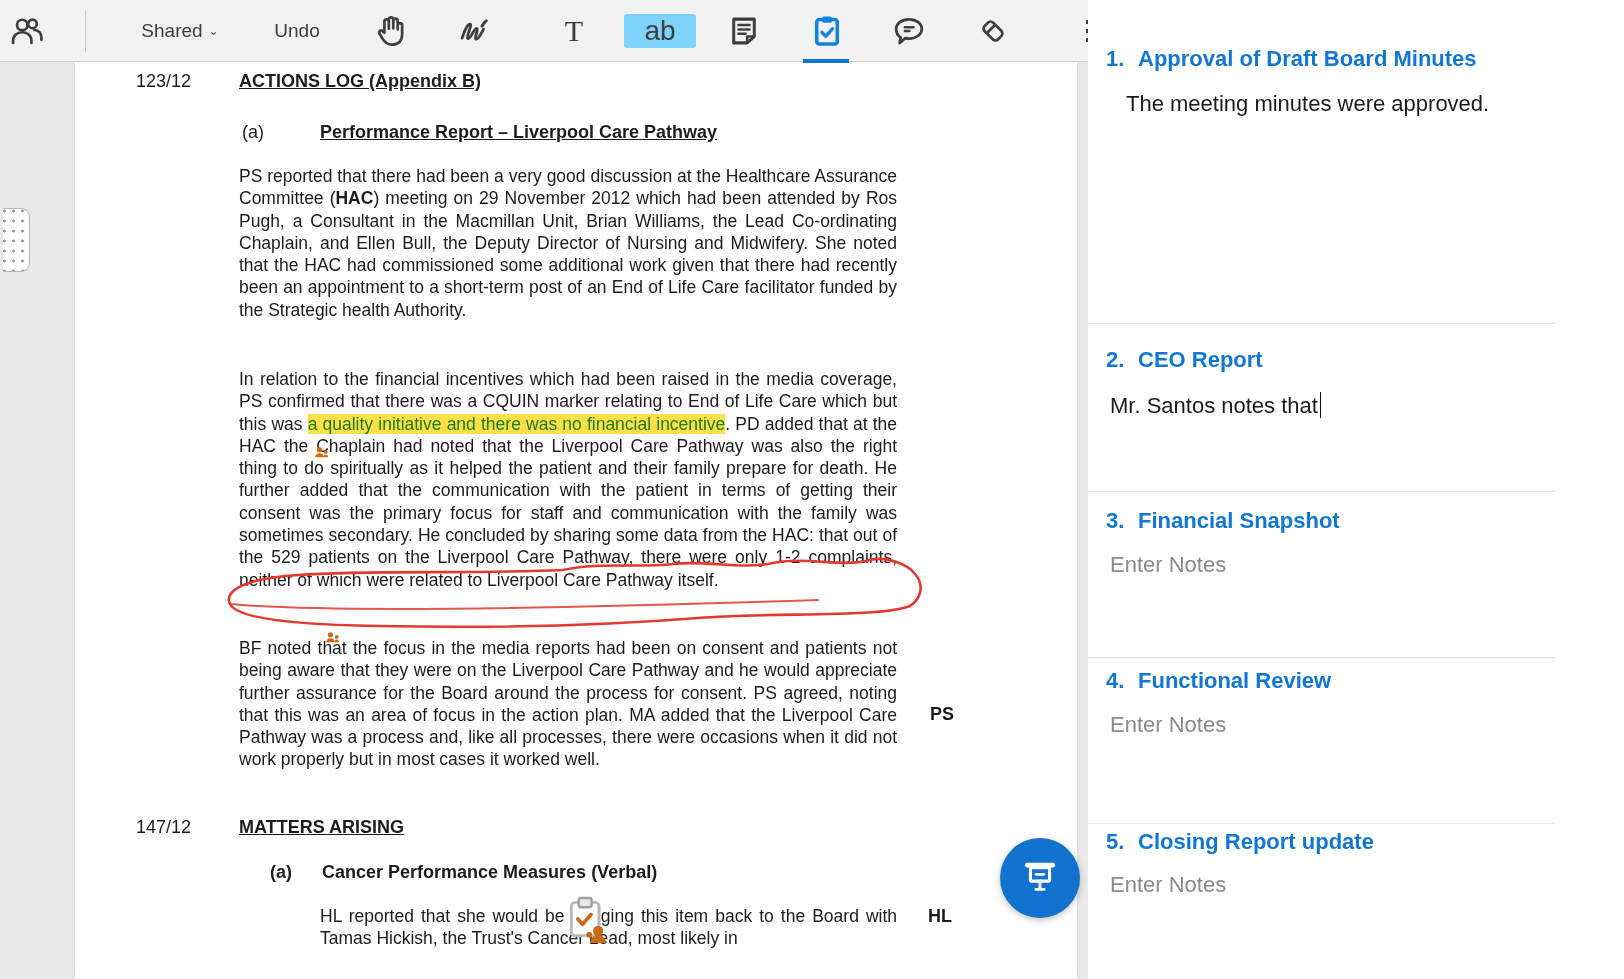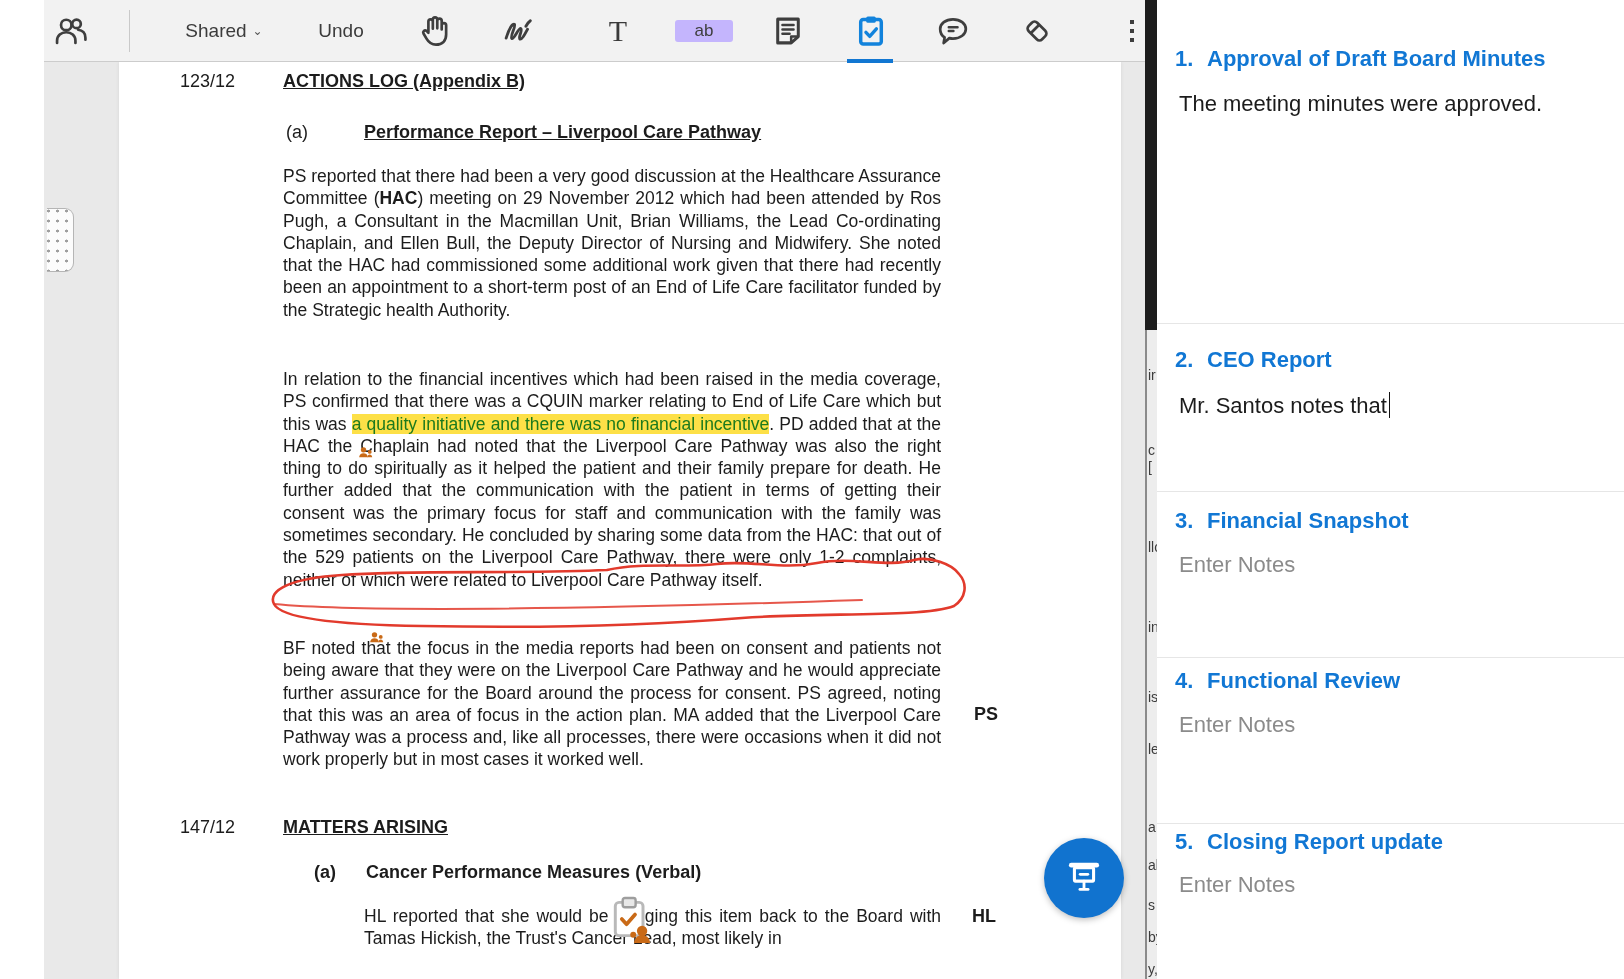--- a/index.html
+++ b/index.html
@@ -1,28 +1,28 @@
 <!DOCTYPE html>
 <html><head>
 <meta charset="utf-8">
 <style>
   html,body{margin:0;padding:0;background:#ffffff;}
   *{box-sizing:border-box;}
   body{font-family:"Liberation Sans", sans-serif;}
   .app{position:relative;width:1624px;height:979px;overflow:hidden;background:#fff;}
 
   
-  .wb{position:absolute;left:0;top:0;width:1145px;height:979px;background:#e9e9e9;margin-left:44px;}
+  .wb{position:absolute;left:0;top:0;width:1145px;height:979px;background:#e9e9e9;}
   .toolbar{position:absolute;left:0;top:0;width:1145px;height:62px;background:#f2f2f2;border-bottom:1px solid #cccccc;z-index:30;}
   .tbtn{position:absolute;top:0;height:62px;display:flex;align-items:center;justify-content:center;color:#3e3e3e;cursor:pointer;}
   .tbtn svg{display:block;}
   .tb-label{font-size:19px;color:#3c3c3c;}
   .tb-divider{position:absolute;left:85px;top:10px;width:1px;height:42px;background:#c9c9c9;}
   .chev{font-size:12px;color:#555;margin-left:6px;}
-  .ab-chip{background:#c4b5fd;border-radius:3px;padding:1px 20px;font-size:17px;color:#3e3e3e;}
+  .ab-chip{background:#7dd3fc;border-radius:3px;padding:1px 20px;font-size:28px;color:#3e3e3e;}
   .t-glyph{font-family:"Liberation Serif",serif;font-size:30px;color:#3a3a3a;}
   .active-underline{position:absolute;left:803px;top:59px;width:46px;height:4px;background:#1277d2;z-index:31;}
   .overflow-dots{display:flex;flex-direction:column;gap:5px;}
   .overflow-dots i{width:4px;height:4px;background:#3e3e3e;display:block;}
 
   
   .page{position:absolute;left:75px;top:62px;width:1002px;height:917px;background:#ffffff;box-shadow:0 0 4px rgba(0,0,0,0.08);}
   .handle{position:absolute;background:#fcfcfc;border:1.5px solid #b5b5b5;z-index:5;
           background-image:radial-gradient(#9f9f9f 1.3px, transparent 1.4px);
           background-size:9px 10px;background-position:6px 7px;background-repeat:repeat;}
@@ -53,21 +53,21 @@
   .fab{position:absolute;left:1000px;top:838px;width:80px;height:80px;border-radius:50%;background:#1173cf;z-index:20;
        display:flex;align-items:center;justify-content:center;box-shadow:0 2px 6px rgba(0,0,0,0.25);cursor:pointer;}
 
   
   .edge-strip{position:absolute;left:1145px;top:0;width:12px;height:979px;background:#ededed;z-index:40;overflow:hidden;}
   .edge-strip .dark-top{position:absolute;left:0;top:0;width:12px;height:330px;background:#1d1d1d;}
   .edge-strip .edge-line{position:absolute;left:0;top:0;width:2px;height:979px;background:#8b8b8b;}
   .edge-frag{position:absolute;left:3px;color:#3c3c3c;font-size:14px;line-height:14px;}
 
   
-  .panel{position:absolute;left:1157px;top:0;width:384px;height:979px;background:#ffffff;z-index:50;color:#1b1b1b;}
+  .panel{position:absolute;left:1088px;top:0;width:384px;height:979px;background:#ffffff;z-index:50;color:#1b1b1b;}
   .panel .divider{position:absolute;left:0;width:467px;height:1px;background:#e6e6e6;}
   .sec-head{position:absolute;left:18px;font-size:22px;font-weight:bold;color:#1177d4;white-space:nowrap;}
   .sec-num{display:inline-block;min-width:32px;}
   .sec-body{position:absolute;left:22px;font-size:22px;color:#1b1b1b;white-space:nowrap;cursor:text;}
   .placeholder{color:#8b8b8b;}
   .caret{display:inline-block;width:1.5px;height:26px;background:#111;vertical-align:-5px;margin-left:2px;}
 
   .action-card{position:absolute;left:20px;top:146px;width:437px;height:116px;background:#fcf0e2;border:1px solid #eedcbf;
                padding:15px 14px 12px 56px;font-size:21px;line-height:31px;color:#1b1b1b;}
   .action-card .card-icon{position:absolute;left:13px;top:16px;}
@@ -259,21 +259,21 @@
     <span class="edge-frag" style="top:898px;">s</span>
     <span class="edge-frag" style="top:930px;">by</span>
     <span class="edge-frag" style="top:962px;">y,</span>
   </div>
 
   <div class="panel">
 
     <div class="sec-head" style="top:46px;">
       <span class="sec-num">1.</span><span>Approval of Draft Board Minutes</span>
     </div>
-    <div class="sec-body" style="top:91px;">
+    <div class="sec-body" style="top:91px;margin-left:16px;">
       <span>The meeting minutes were approved.</span>
     </div>
     <div class="divider" style="top:323px;"></div>
 
     <div class="sec-head" style="top:347px;">
       <span class="sec-num">2.</span><span>CEO Report</span>
     </div>
     <div class="sec-body" style="top:392px;">
       <span>Mr. Santos notes that</span><span class="caret"></span>
     </div>

